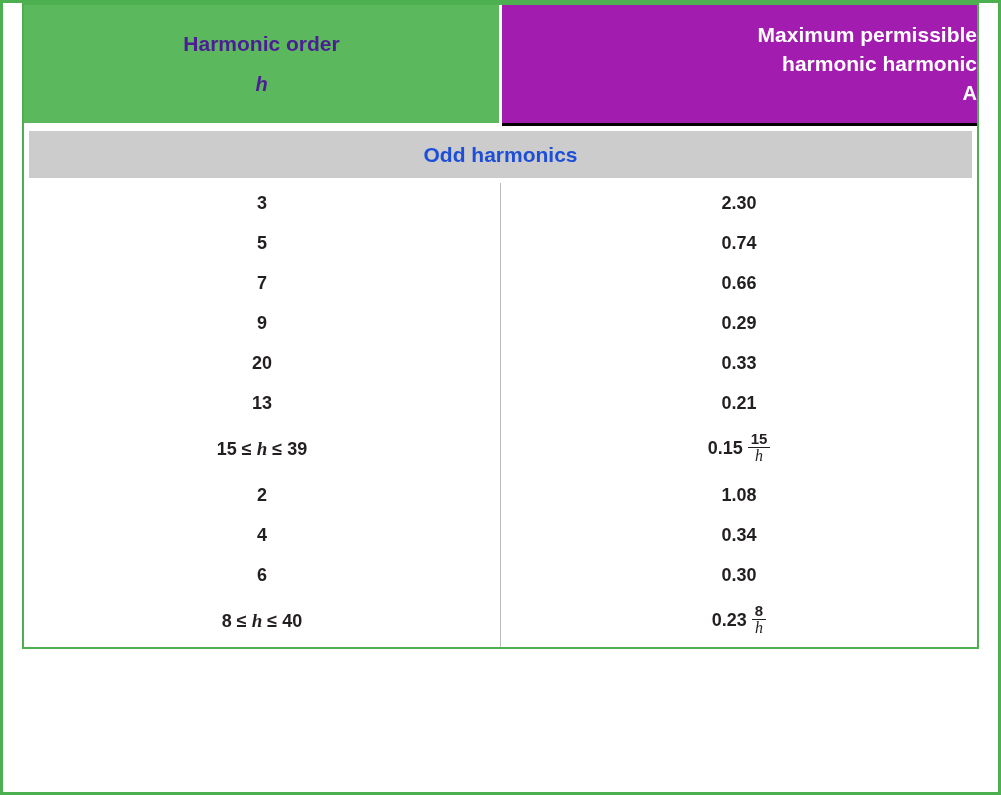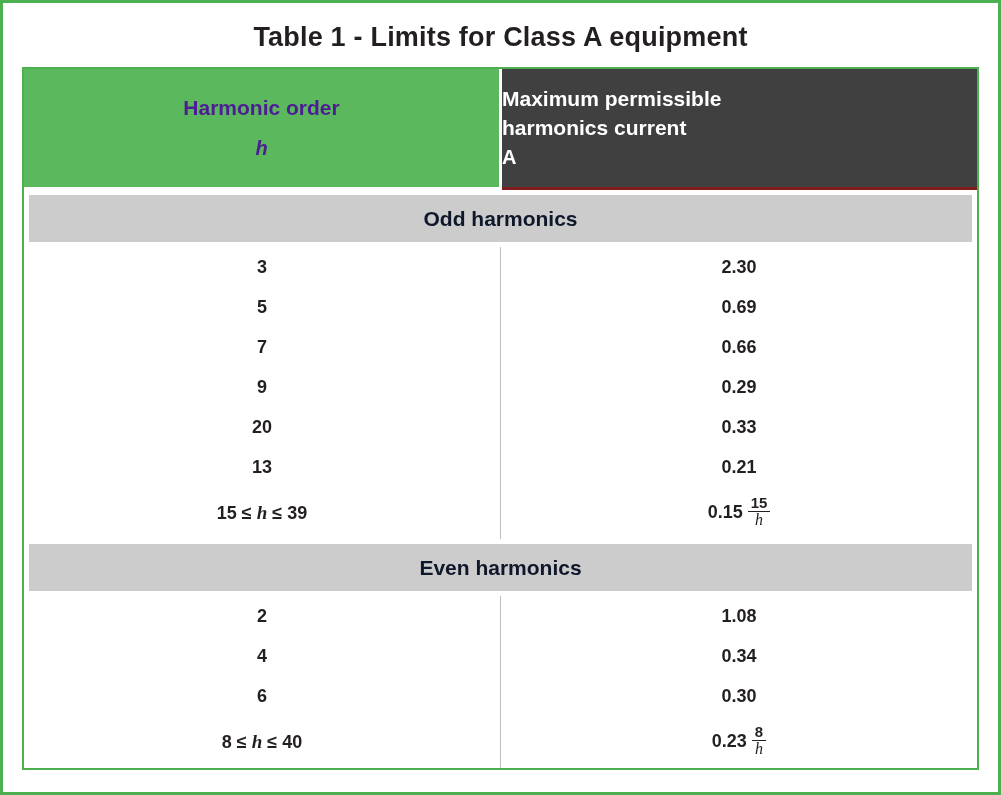--- a/index.html
+++ b/index.html
@@ -51,28 +51,28 @@
     text-align: center;
     font-weight: bold;
     font-size: 21px;
     vertical-align: middle;
     height: 118px;
     border-right: 3px solid #ffffff;
     border-bottom: 3px solid #ffffff;
     line-height: 1.35;
   }
   .hdr-right {
-    background: #404040;
+    background: #a21caf;
     color: #ffffff;
-    text-align: left;
+    text-align: right;
     font-weight: bold;
     font-size: 21px;
     vertical-align: middle;
     height: 118px;
-    border-bottom: 3px solid #7f1d1d;
+    border-bottom: 3px solid #000000;
     line-height: 1.35;
   }
   .hdr-sub {
     font-style: italic;
     font-weight: bold;
     font-size: 20px;
     display: block;
     margin-top: 13px;
   }
   .hdr-sub-plain {
@@ -81,21 +81,21 @@
     font-size: 20px;
     display: block;
     margin-top: 2px;
   }
   
   .band-cell {
     padding: 0;
   }
   .band {
     background: #cccccc;
-    color: #0f172a;
+    color: #1d4ed8;
     text-align: center;
     font-weight: bold;
     font-size: 21px;
     height: 47px;
     line-height: 47px;
     margin: 5px 5px 5px 5px;
   }
   
   td.dcell {
     text-align: center;
@@ -143,57 +143,56 @@
     display: inline-flex;
     align-items: center;
     justify-content: flex-end;
   }
 </style>
 </head>
 <body>
 
 <div class="page">
 
-  <div class="title">Table 1 - Limits for Class A equipment</div>
 
   <div class="table-wrap">
     <table class="tbl">
       <colgroup>
         <col style="width:50%">
         <col style="width:50%">
       </colgroup>
       <thead>
         <tr>
           <th class="hdr-left">
             <span>Harmonic order</span>
             <span class="hdr-sub">h</span>
           </th>
           <th class="hdr-right">
             <span>Maximum permissible</span><br>
-            <span>harmonics current</span>
+            <span>harmonic harmonic</span>
             <span class="hdr-sub-plain">A</span>
           </th>
         </tr>
       </thead>
       <tbody id="tbody">
           <tr>
             <td colspan="2" class="band-cell">
               <div class="band">Odd harmonics</div>
             </td>
           </tr>
           <tr>
             <td class="dcell left"><span>3</span></td>
             <td class="dcell"><span class="valwrap">
                 <span>2.30</span>
               </span></td>
           </tr>
           <tr>
             <td class="dcell left"><span>5</span></td>
             <td class="dcell"><span class="valwrap">
-                <span>0.69</span>
+                <span>0.74</span>
               </span></td>
           </tr>
           <tr>
             <td class="dcell left"><span>7</span></td>
             <td class="dcell"><span class="valwrap">
                 <span>0.66</span>
               </span></td>
           </tr>
           <tr>
             <td class="dcell left"><span>9</span></td>
@@ -217,25 +216,20 @@
             <td class="dcell left tall"><span>15 ≤ <span class="ital">h</span> ≤ 39</span></td>
             <td class="dcell tall"><span class="valwrap">
                 <span>0.15</span>
                 <span class="frac">
                   <span class="num">15</span>
                   <span class="den">h</span>
                 </span>
               </span></td>
           </tr>
           <tr>
-            <td colspan="2" class="band-cell">
-              <div class="band">Even harmonics</div>
-            </td>
-          </tr>
-          <tr>
             <td class="dcell left"><span>2</span></td>
             <td class="dcell"><span class="valwrap">
                 <span>1.08</span>
               </span></td>
           </tr>
           <tr>
             <td class="dcell left"><span>4</span></td>
             <td class="dcell"><span class="valwrap">
                 <span>0.34</span>
               </span></td>

